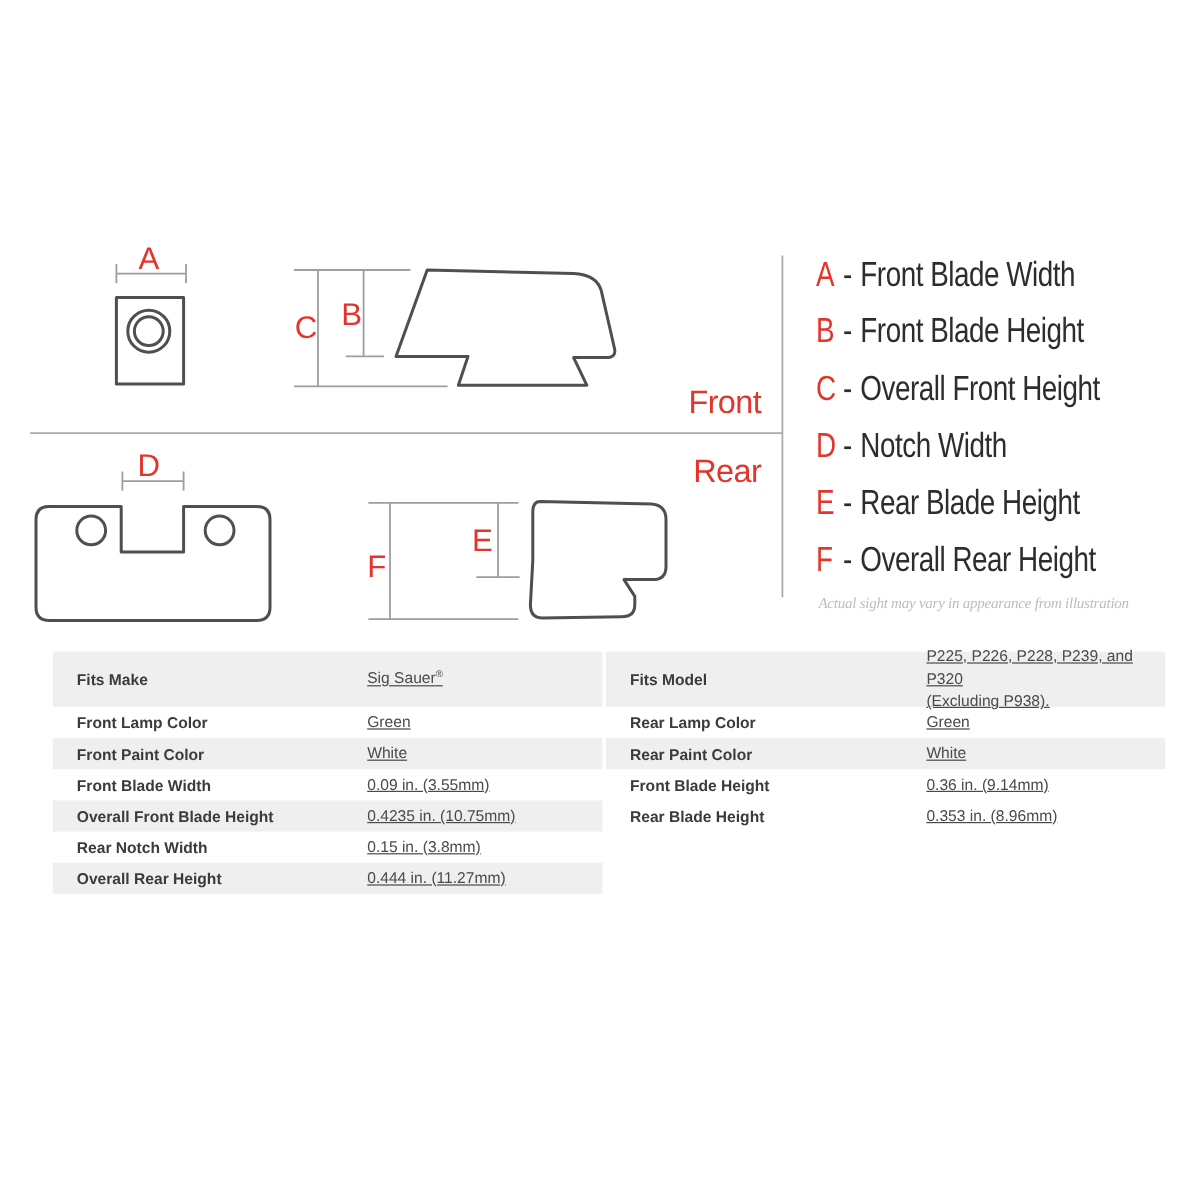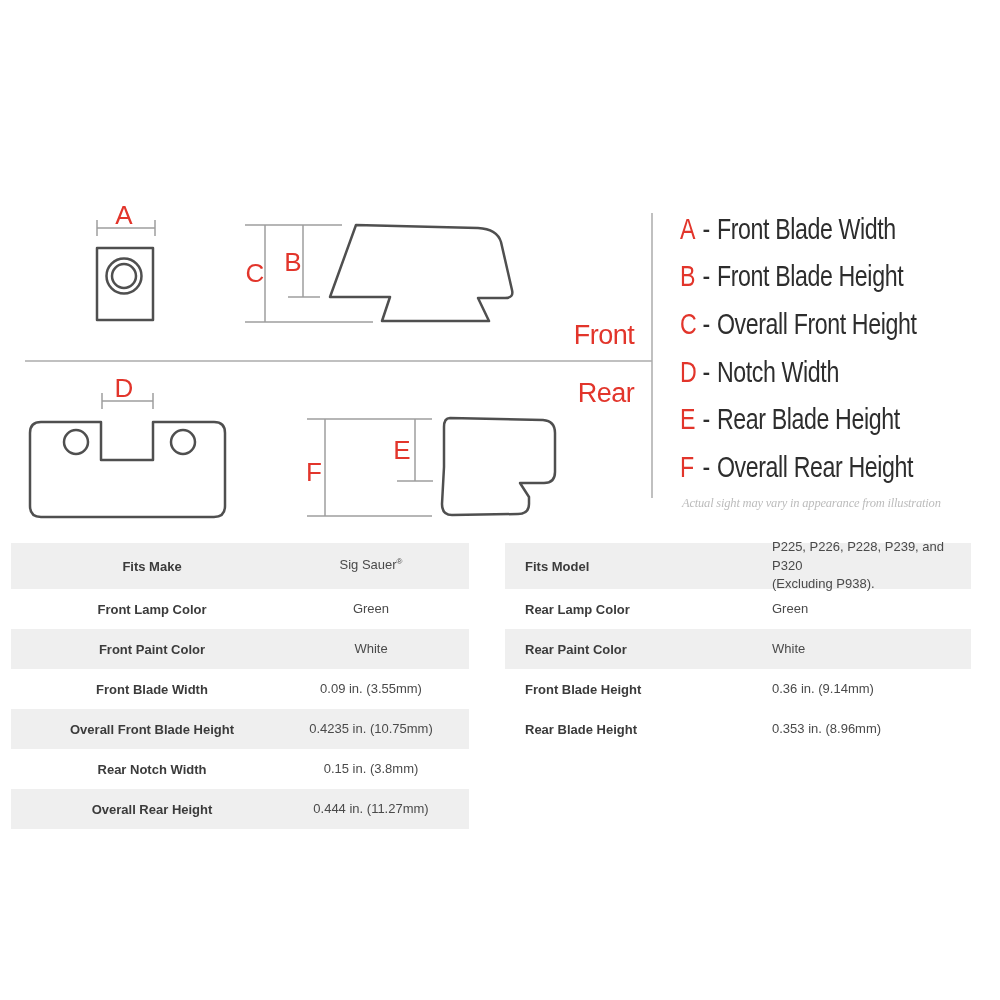--- a/index.html
+++ b/index.html
@@ -19,29 +19,29 @@
                  letter-spacing:-0.5px; color:#2d2d2d; }
   .legend-letter { display:inline-block; min-width:24px; font-weight:400; }
   .legend-dash { display:inline-block; padding:0 9px 0 4px; color:#2d2d2d; }
   .legend-disclaimer { position:absolute; left:682px; top:496px; width:300px;
                        font-size:12.5px; font-style:italic; color:#bcbcbc;
                        letter-spacing:-0.2px; white-space:nowrap;font-family:Liberation Serif, serif; }
 
   
   .tables { position:absolute; left:0; top:543px; width:1000px; }
   .spec-table { position:absolute; top:0; }
-  .spec-table.left-table  { left:11px;  width:458px;text-align:center; }
+  .spec-table.left-table  { left:44px;  width:458px; }
   .spec-table.right-table { left:505px; width:466px; }
-  .spec-row { display:flex; align-items:center; height:40px; padding-left:20px; }
+  .spec-row { display:flex; align-items:center; height:26px; padding-left:20px; }
   .spec-row.tall { height:46px; }
   .spec-row.stripe { background:#efefef; }
   .spec-label { flex:none; font-size:13px; font-weight:bold; color:#3b3b3b; }
   .left-table  .spec-label { width:242px; }
   .right-table .spec-label { width:247px; }
-  .spec-value { flex:1; font-size:13px; color:#4a4a4a; line-height:1.45; }
+  .spec-value { flex:1; font-size:13px; color:#4a4a4a; line-height:1.45;text-decoration:underline; }
   .spec-value sup { font-size:8px; vertical-align:super; }
 </style>
 </head>
 <body>
 
 <div class="page">
 
   <svg class="diagram-svg" width="1000" height="540" viewBox="0 0 1000 540">
 
     <g stroke="#9e9e9e" stroke-width="1.5" fill="none">

